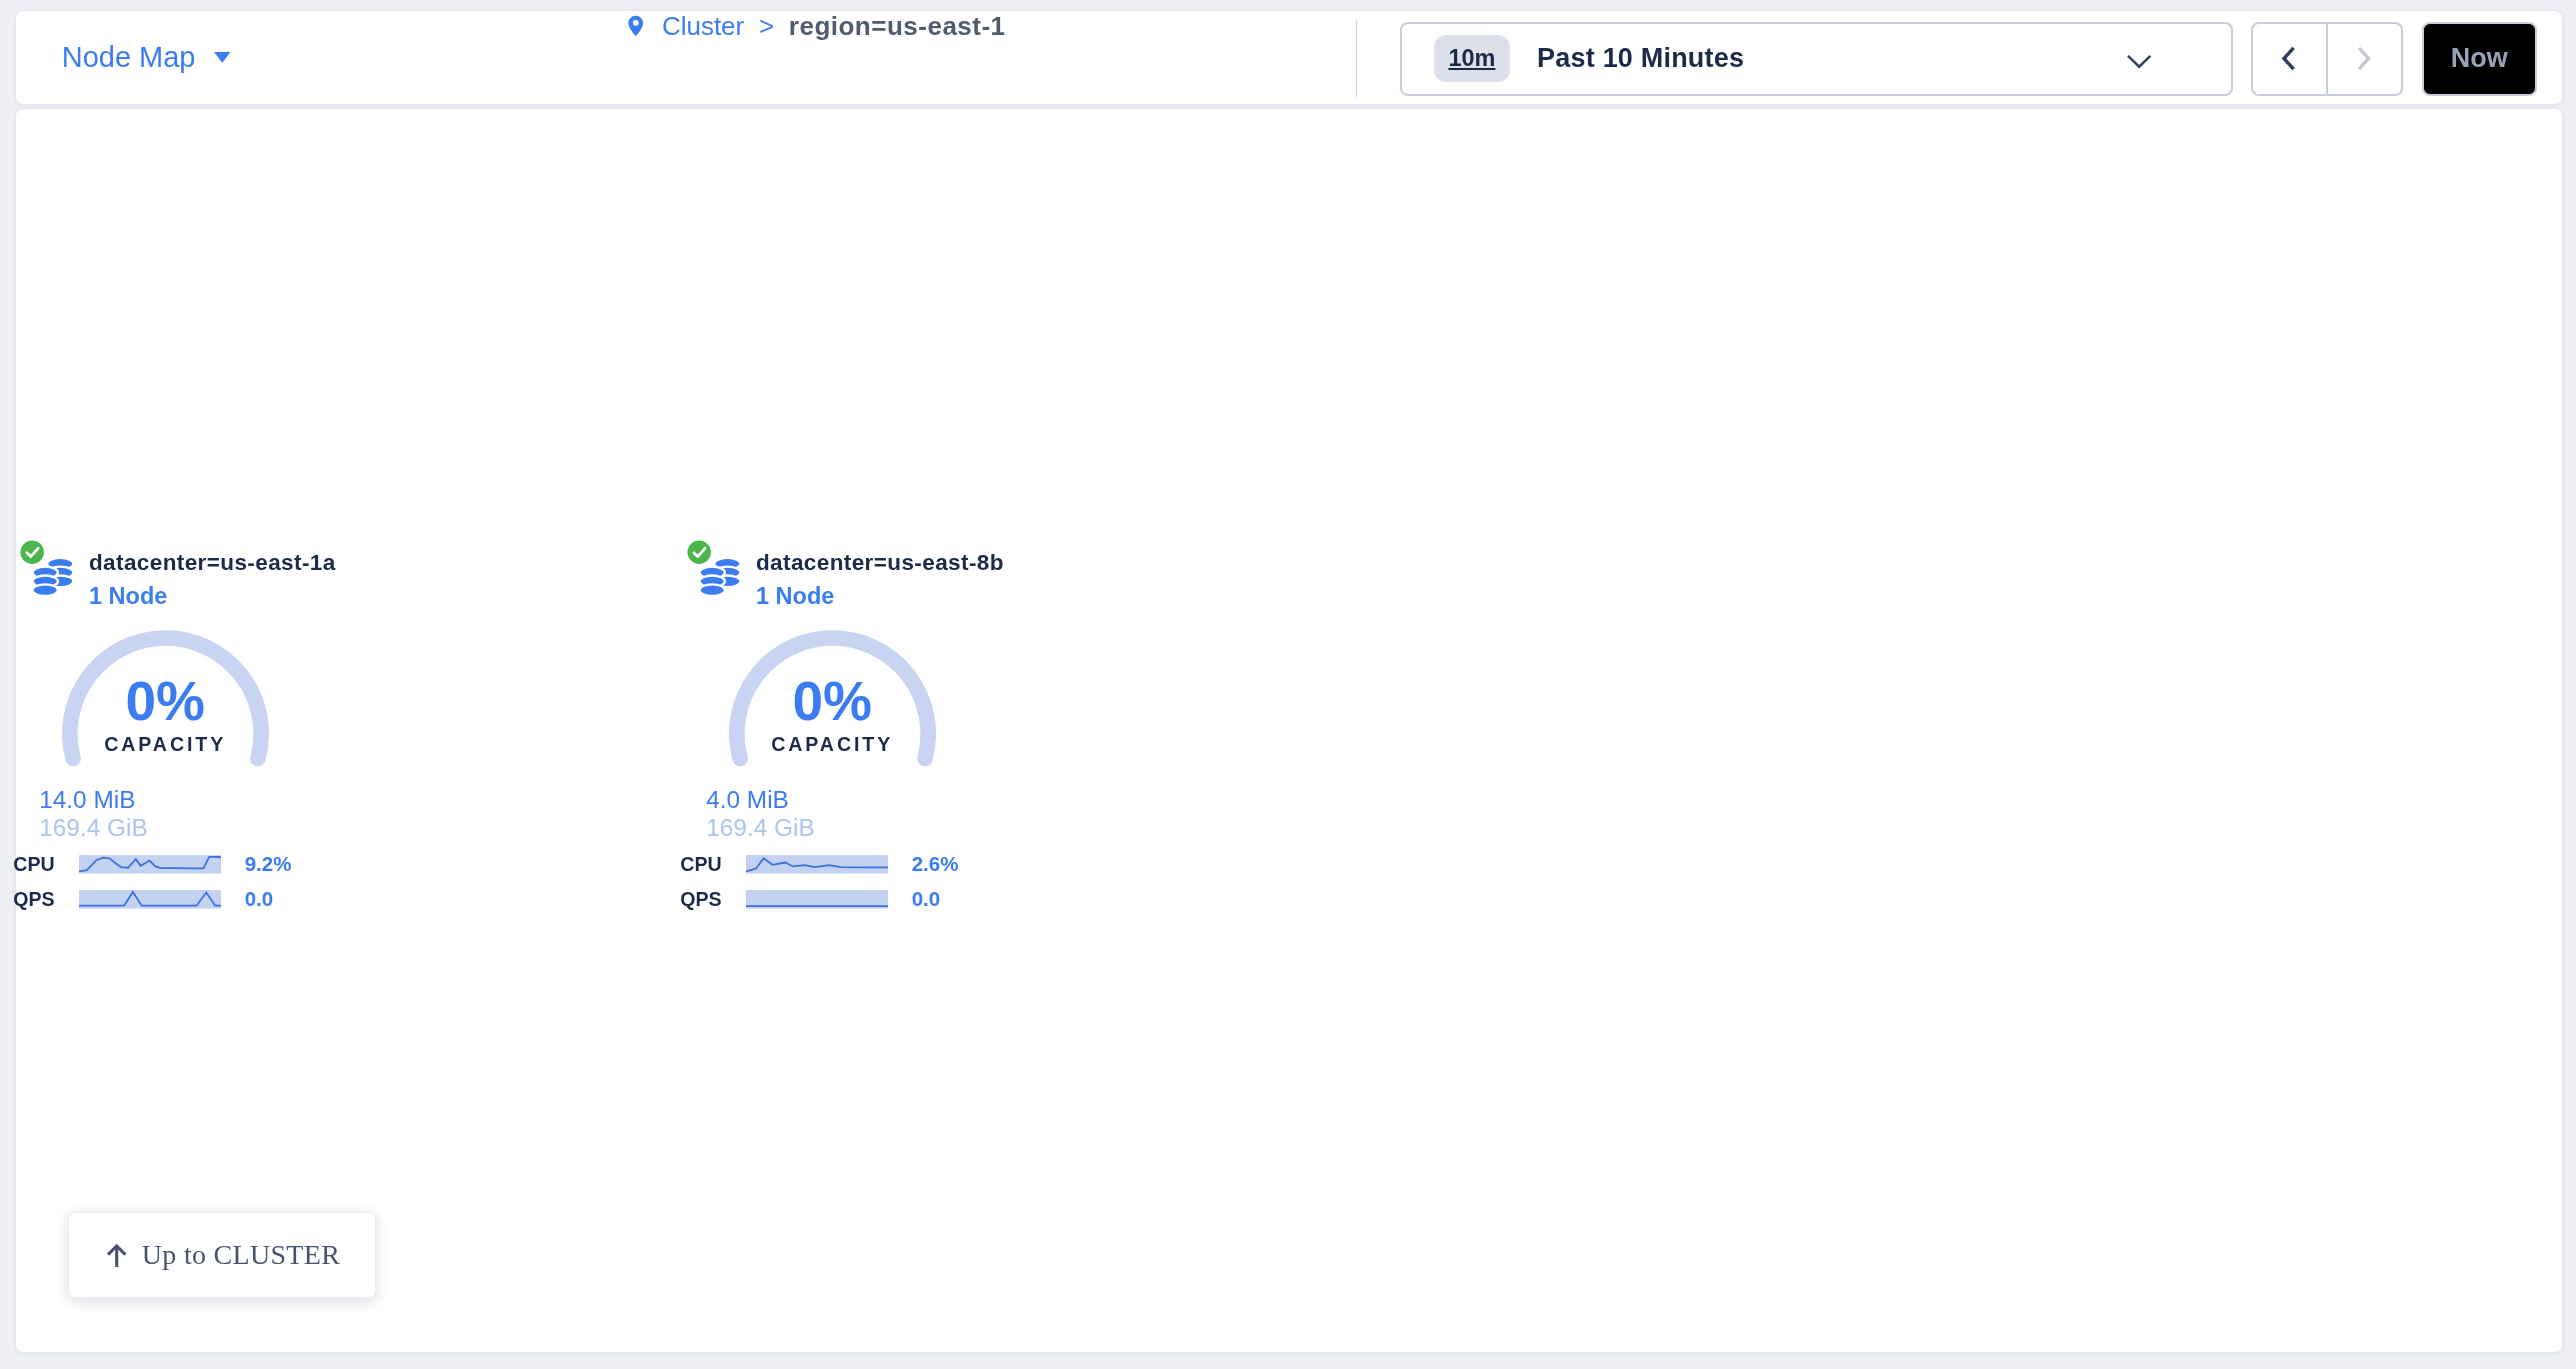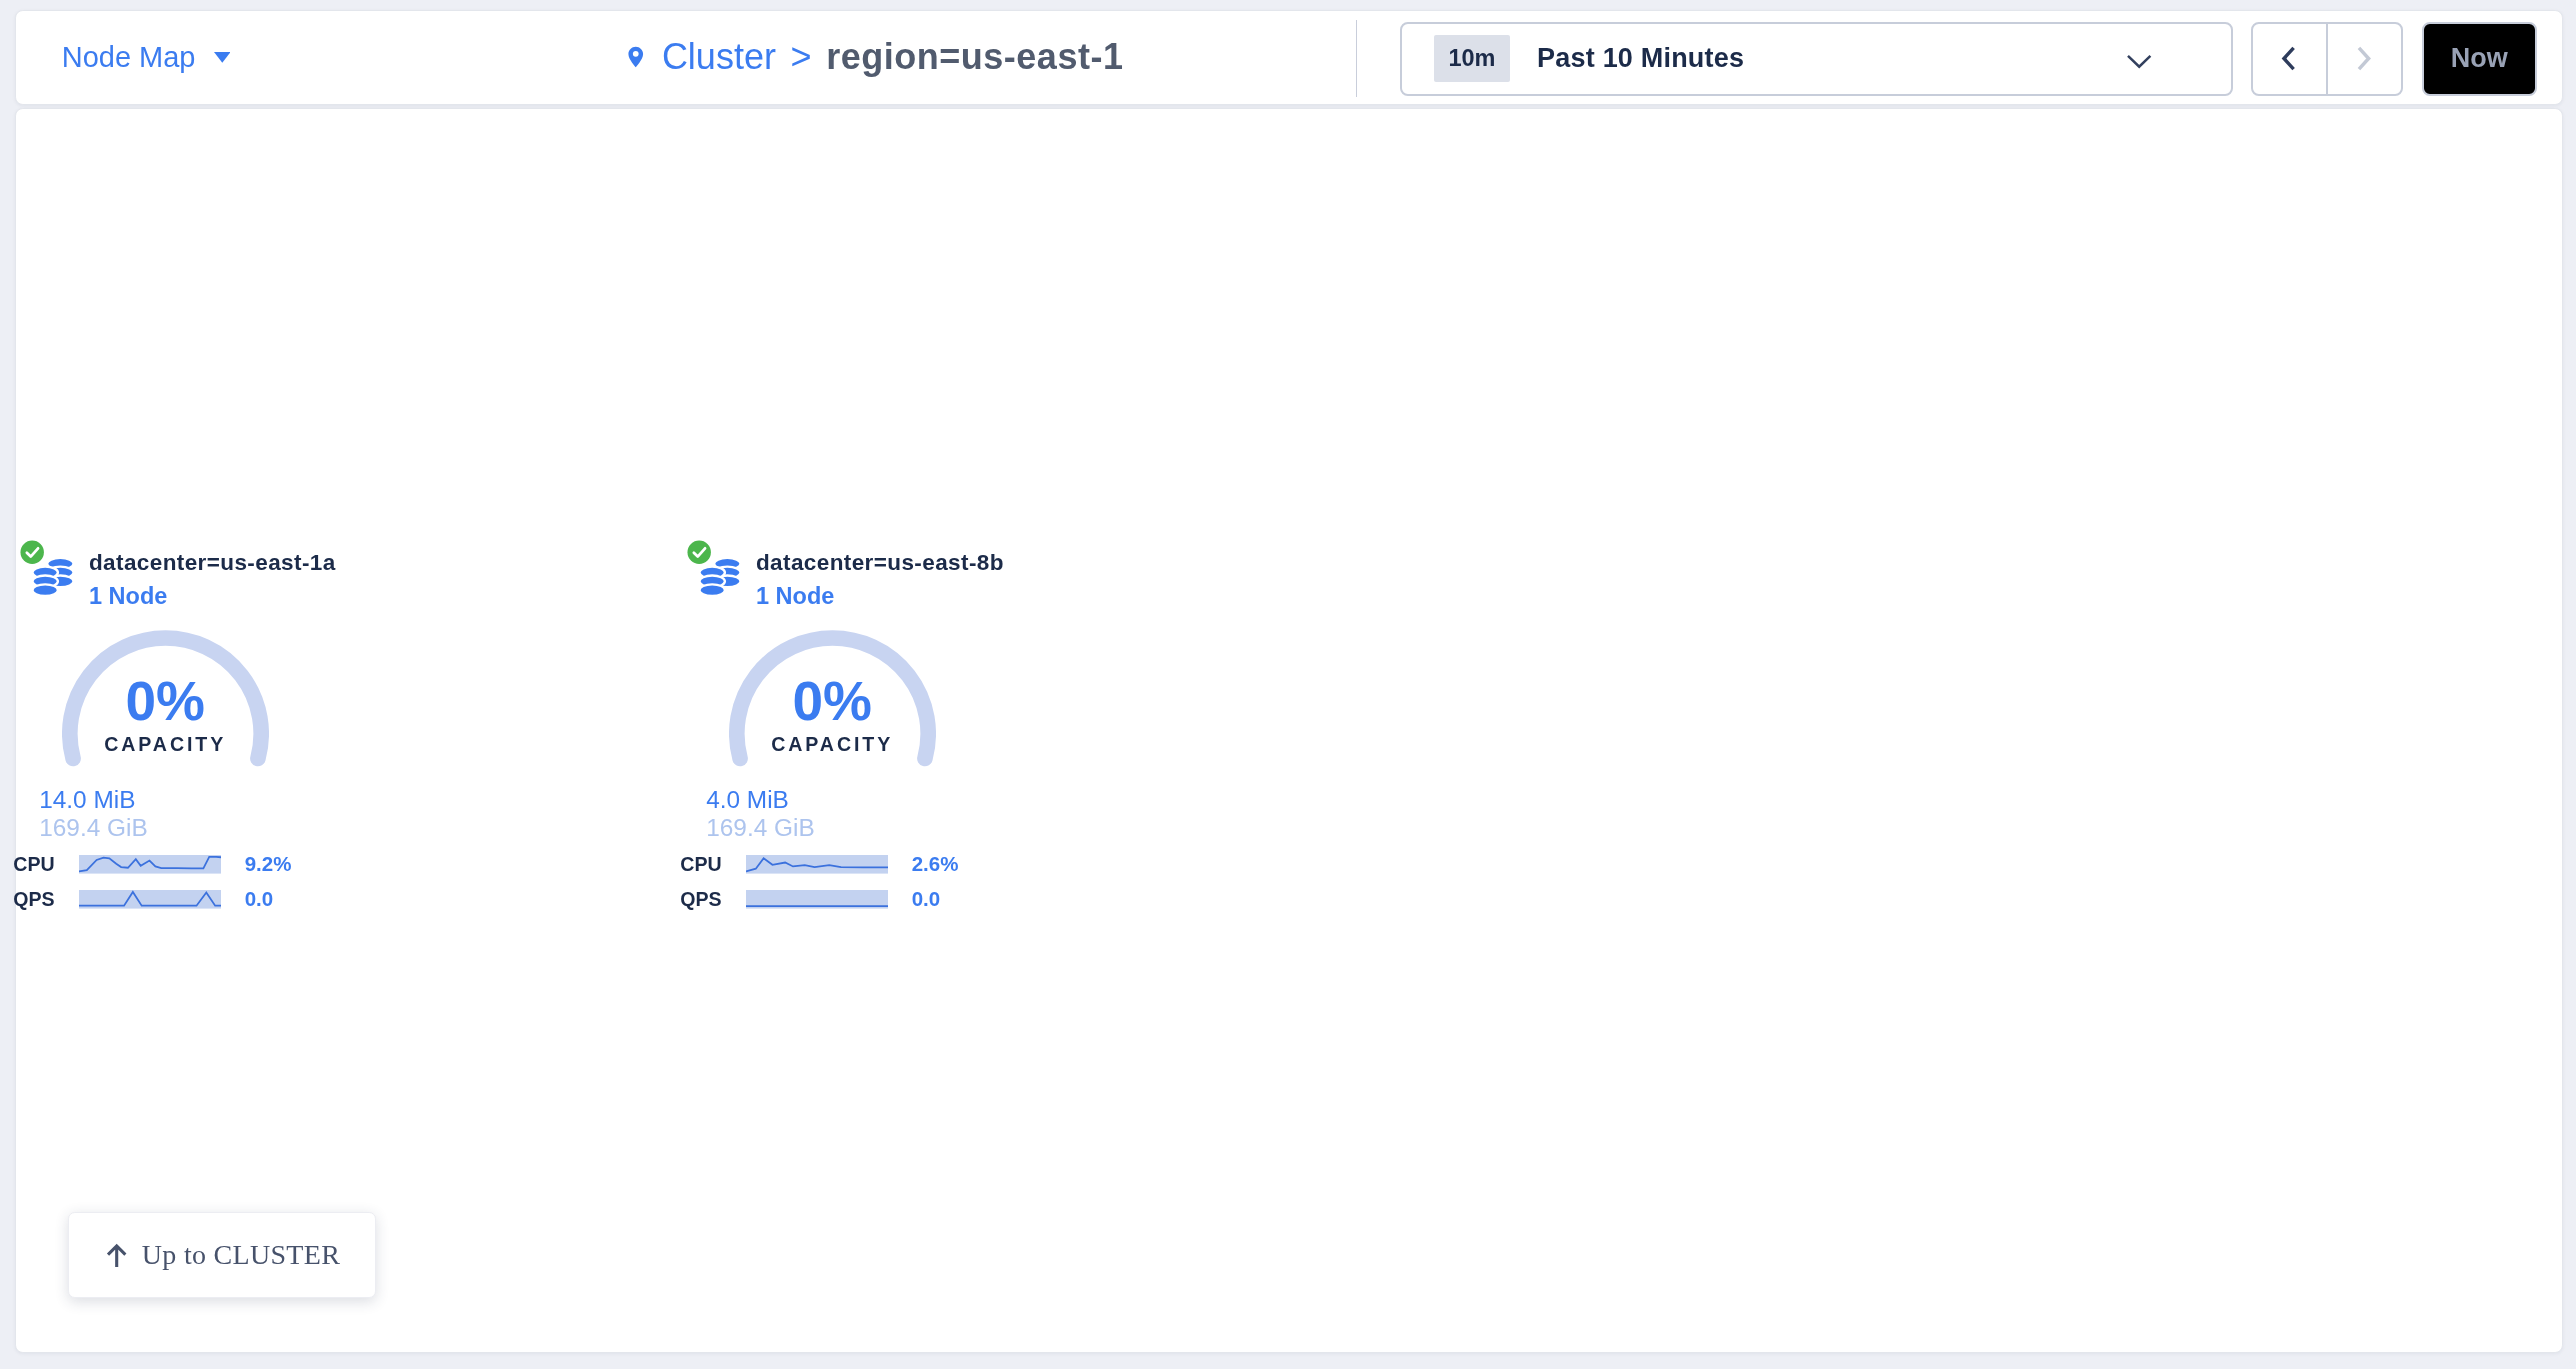--- a/index.html
+++ b/index.html
@@ -20,36 +20,36 @@
     background:#fff;border:1px solid var(--card-border);border-radius:7.8px;
     box-shadow:0 1px 3.9px rgba(20,30,60,.06);
   }
   .view-selector{
     position:absolute;left:46px;top:0;height:100%;
     display:flex;align-items:center;gap:18px;cursor:pointer;
   }
   .view-selector .vs-label{font-size:29px;color:var(--accent);}
   .breadcrumb{
     position:absolute;left:608px;top:0;height:100%;
-    display:flex;align-items:center;gap:14.7px;font-size:36px;
+    display:flex;gap:14.7px;font-size:26px;
   }
   .crumb-link{color:var(--accent);cursor:pointer;}
   .crumb-sep{color:var(--accent);}
   .crumb-current{color:var(--crumb);font-weight:bold;letter-spacing:0.5px;}
   .header-divider{
     position:absolute;left:1340px;top:8.8px;height:77px;width:1px;background:#c9cedb;
   }
   .range-select{
     position:absolute;left:1384px;top:10.8px;width:833px;height:74px;
     border:2px solid var(--border);border-radius:7.8px;background:#fff;
     display:flex;align-items:center;padding-left:32px;cursor:pointer;
   }
   .range-badge{
     background:#dce0e9;color:var(--navy);font-weight:bold;font-size:23.5px;
-    padding:9.8px 14.7px;border-radius:2px;
+    padding:9.8px 14.7px;border-radius:12px;text-decoration:underline;
   }
   .range-label{margin-left:27px;font-size:27px;font-weight:bold;color:var(--navy);letter-spacing:0.2px;}
   .range-chevron{position:absolute;right:78px;top:30px;}
   .pager{
     position:absolute;left:2235px;top:10.8px;height:74px;display:flex;
   }
   .pager-btn{
     width:76px;height:74px;background:#fff;border:2px solid var(--border);
     display:flex;align-items:center;justify-content:center;cursor:pointer;
   }

